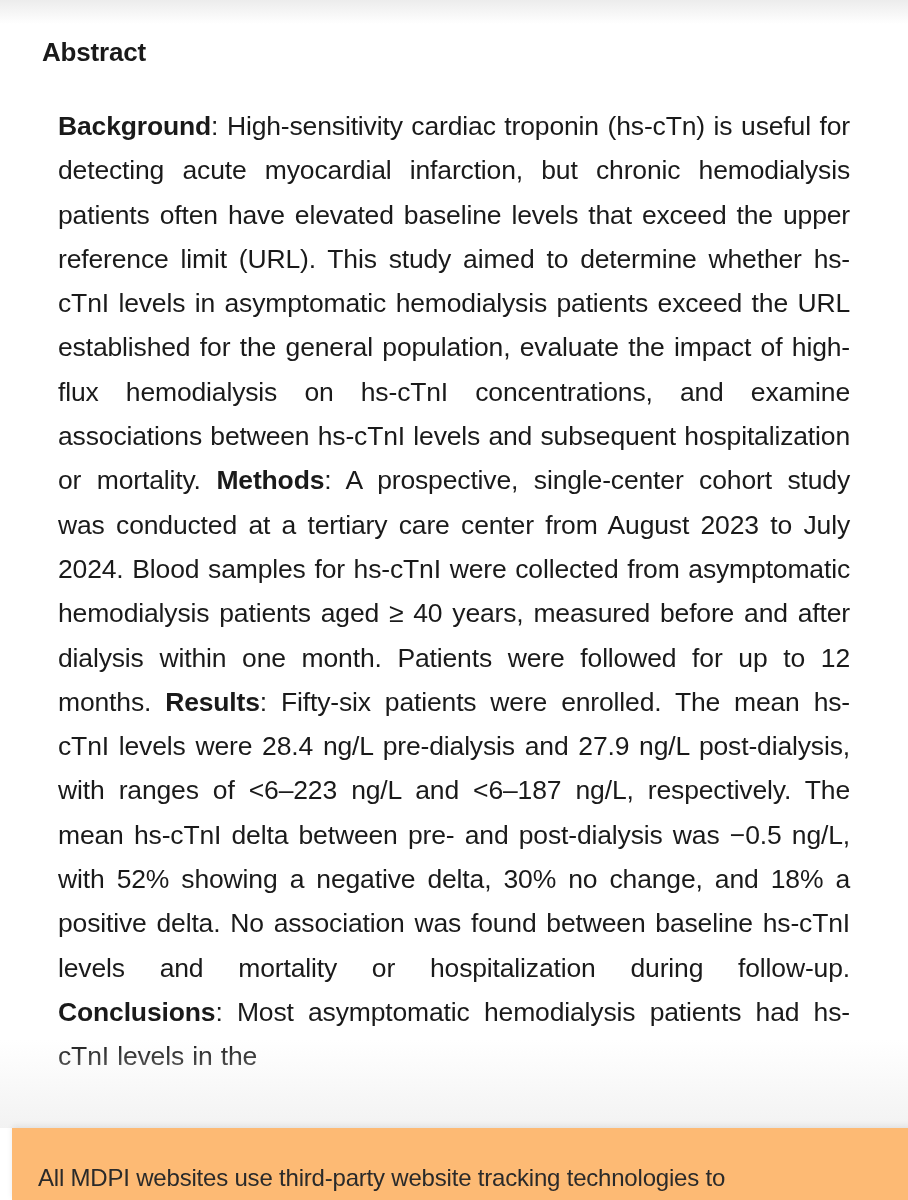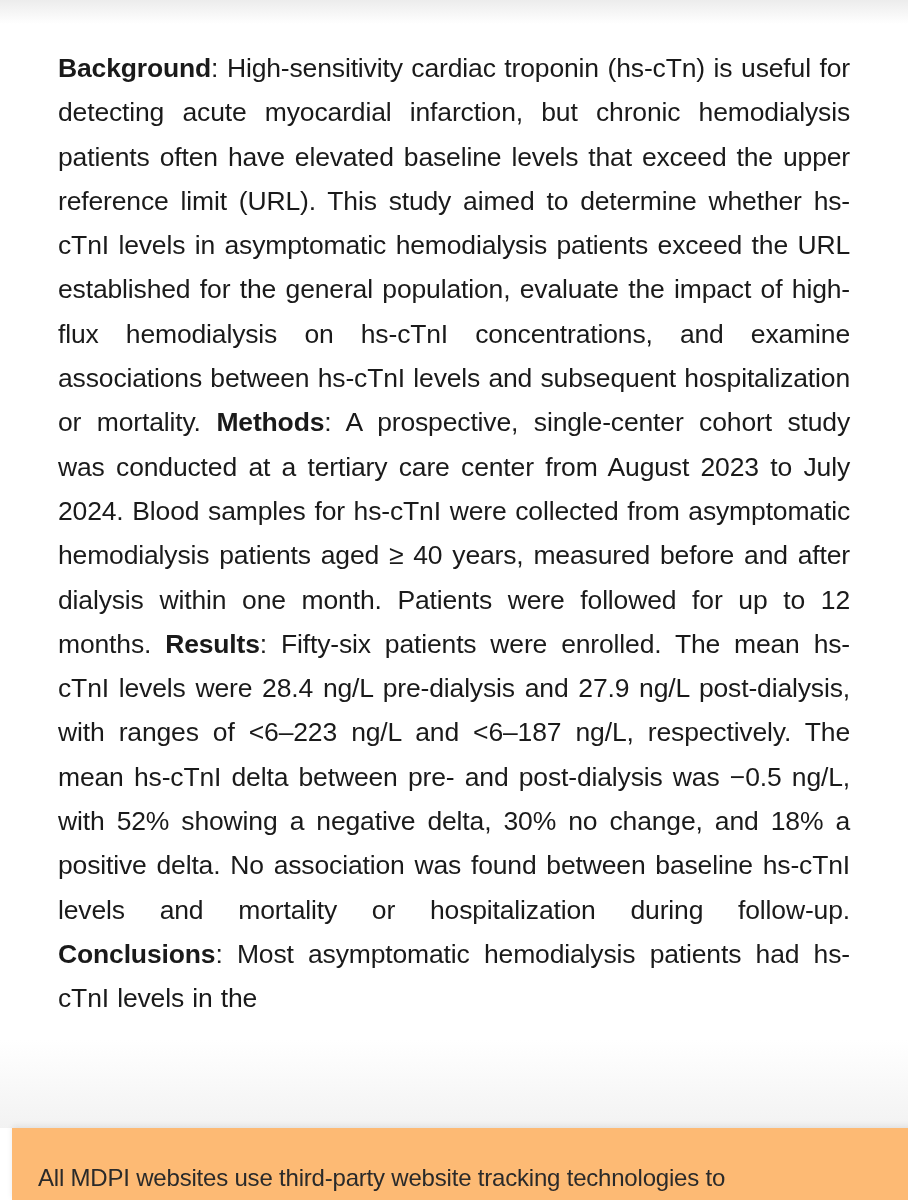--- a/index.html
+++ b/index.html
@@ -72,20 +72,21 @@
       white-space: nowrap;
       letter-spacing: -0.2px;
     }
   </style>
 </head>
 <body>
 
 <div class="top-shade"></div>
 
 <div class="article">
+  <h2 class="abstract-title">Abstract</h2>
   <p class="abstract-body"><b>Background</b><span>: High-sensitivity cardiac troponin (hs-cTn) is useful for detecting acute myocardial infarction, but chronic hemodialysis patients often have elevated baseline levels that exceed the upper reference limit (URL). This study aimed to determine whether hs-cTnI levels in asymptomatic hemodialysis patients exceed the URL established for the general population, evaluate the impact of high-flux hemodialysis on hs-cTnI concentrations, and examine associations between hs-cTnI levels and subsequent hospitalization or mortality. </span><b>Methods</b><span>: A prospective, single-center cohort study was conducted at a tertiary care center from August 2023 to July 2024. Blood samples for hs-cTnI were collected from asymptomatic hemodialysis patients aged ≥ 40 years, measured before and after dialysis within one month. Patients were followed for up to 12 months. </span><b>Results</b><span>: Fifty-six patients were enrolled. The mean hs-cTnI levels were 28.4 ng/L pre-dialysis and 27.9 ng/L post-dialysis, with ranges of &lt;6–223 ng/L and &lt;6–187 ng/L, respectively. The mean hs-cTnI delta between pre- and post-dialysis was −0.5 ng/L, with 52% showing a negative delta, 30% no change, and 18% a positive delta. No association was found between baseline hs-cTnI levels and mortality or hospitalization during follow-up. </span><b>Conclusions</b><span>: Most asymptomatic hemodialysis patients had hs-cTnI levels in the</span></p>
 </div>
 
 <div class="fade"></div>
 
 <div class="cookie-banner">
   <div class="cookie-text">All MDPI websites use third-party website tracking technologies to</div>
 </div>
 
 </body></html>

